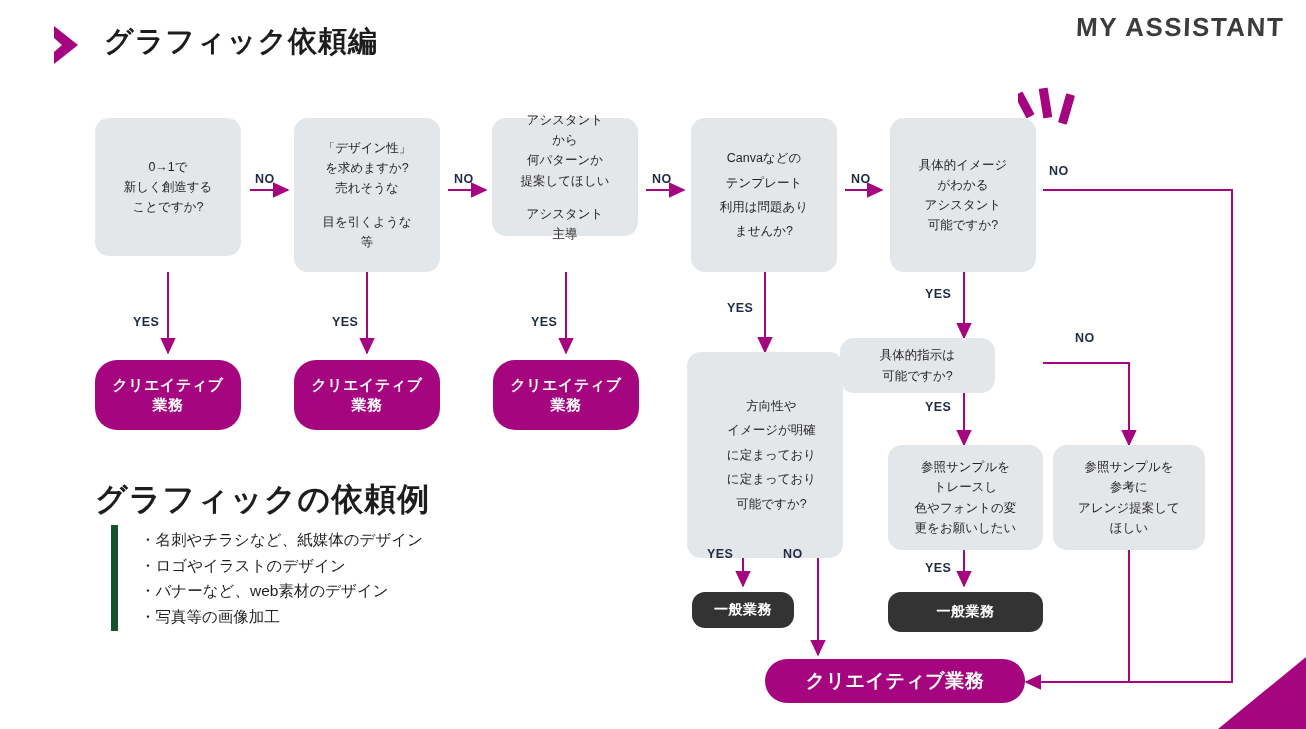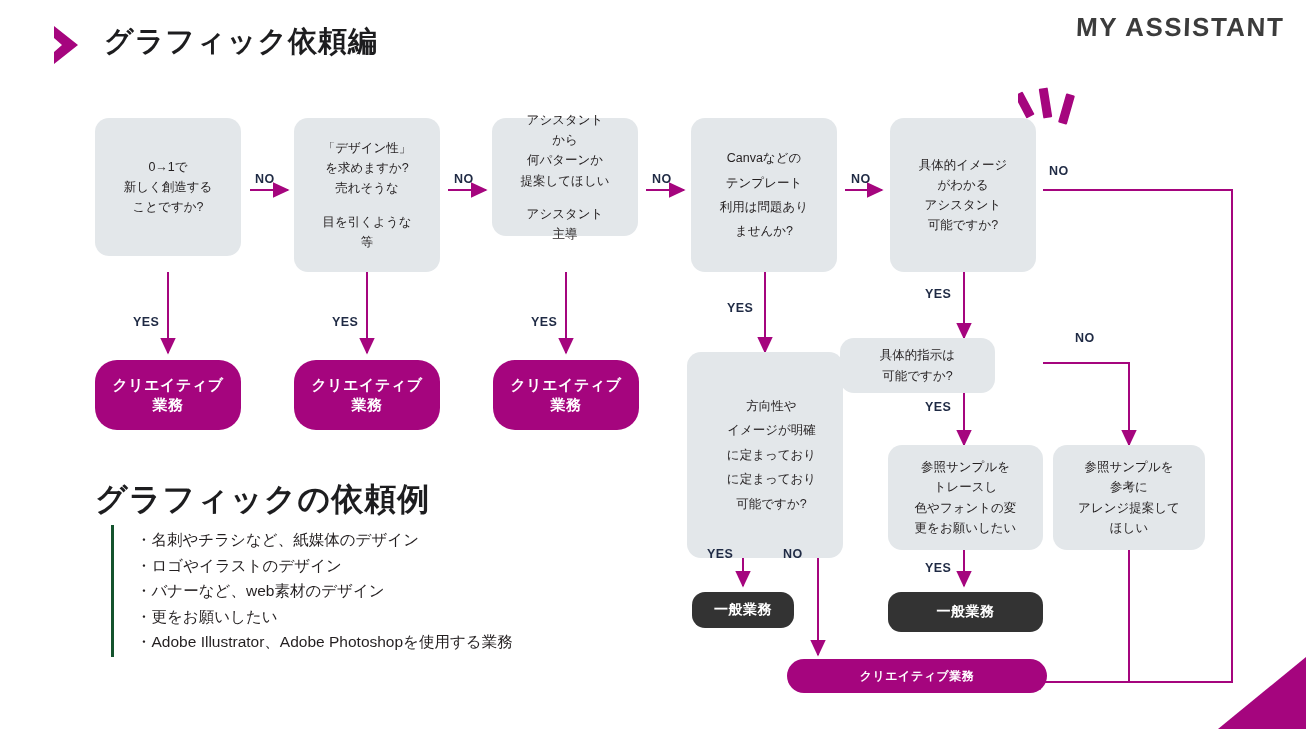--- a/index.html
+++ b/index.html
@@ -83,21 +83,21 @@
   #wires{ position:absolute; left:0; top:0; width:1306px; height:729px; }
 
   
   #examples-heading{
     position:absolute; left:95px; top:462px;
     font-size:32px; font-weight:700; letter-spacing:1px;
     color:#1d1d1f; white-space:nowrap;margin-top:16px;
   }
   #examples-list{
     position:absolute; left:111px; top:525px;
-    border-left:3px solid #14532d;
+    border-left:7px solid #14532d;
     padding:2px 0 2px 22px;
     margin:0; list-style:none;
   }
   #examples-list li{
     font-size:15.5px;
     line-height:1.65;
     color:#231f20;
     white-space:nowrap;
   }
 
@@ -265,21 +265,21 @@
   </div>
 
   <div class="node pill-dark" style="left:692px; top:592px; width:102px; height:36px;">
     <span>一般業務</span>
   </div>
 
   <div class="node pill-dark" style="left:888px; top:592px; width:155px; height:40px;">
     <span>一般業務</span>
   </div>
 
-  <div class="node pill-magenta" style="left:787px; top:659px; width:260px; height:34px; font-size:12px;">
+  <div class="node pill-magenta" style="left:765px; top:659px; width:260px; height:44px; font-size:19px;">
     <span>クリエイティブ業務</span>
   </div>
 
   <div class="edge-label" style="left:255px; top:172px;">NO</div>
   <div class="edge-label" style="left:454px; top:172px;">NO</div>
   <div class="edge-label" style="left:652px; top:172px;">NO</div>
   <div class="edge-label" style="left:851px; top:172px;">NO</div>
   <div class="edge-label" style="left:1049px; top:164px;">NO</div>
 
   <div class="edge-label" style="left:133px; top:315px;">YES</div>
@@ -292,21 +292,20 @@
   <div class="edge-label" style="left:783px; top:547px;">NO</div>
   <div class="edge-label" style="left:925px; top:400px;">YES</div>
   <div class="edge-label" style="left:1075px; top:331px;">NO</div>
   <div class="edge-label" style="left:925px; top:561px;">YES</div>
 
   <div id="examples-heading">グラフィックの依頼例</div>
   <ul id="examples-list">
     <li>・名刺やチラシなど、紙媒体のデザイン</li>
     <li>・ロゴやイラストのデザイン</li>
     <li>・バナーなど、web素材のデザイン</li>
-    <li>・更をお願いしたい</li>
-    <li>・Adobe Illustrator、Adobe Photoshopを使用する業務</li>
+    <li>・写真等の画像加工</li>
   </ul>
 
   <svg id="corner-triangle" viewBox="0 0 88 72">
     <path d="M88,0 L88,72 L0,72 Z" fill="#a5057e"></path>
   </svg>
 
 </div>
 
 </body></html>

